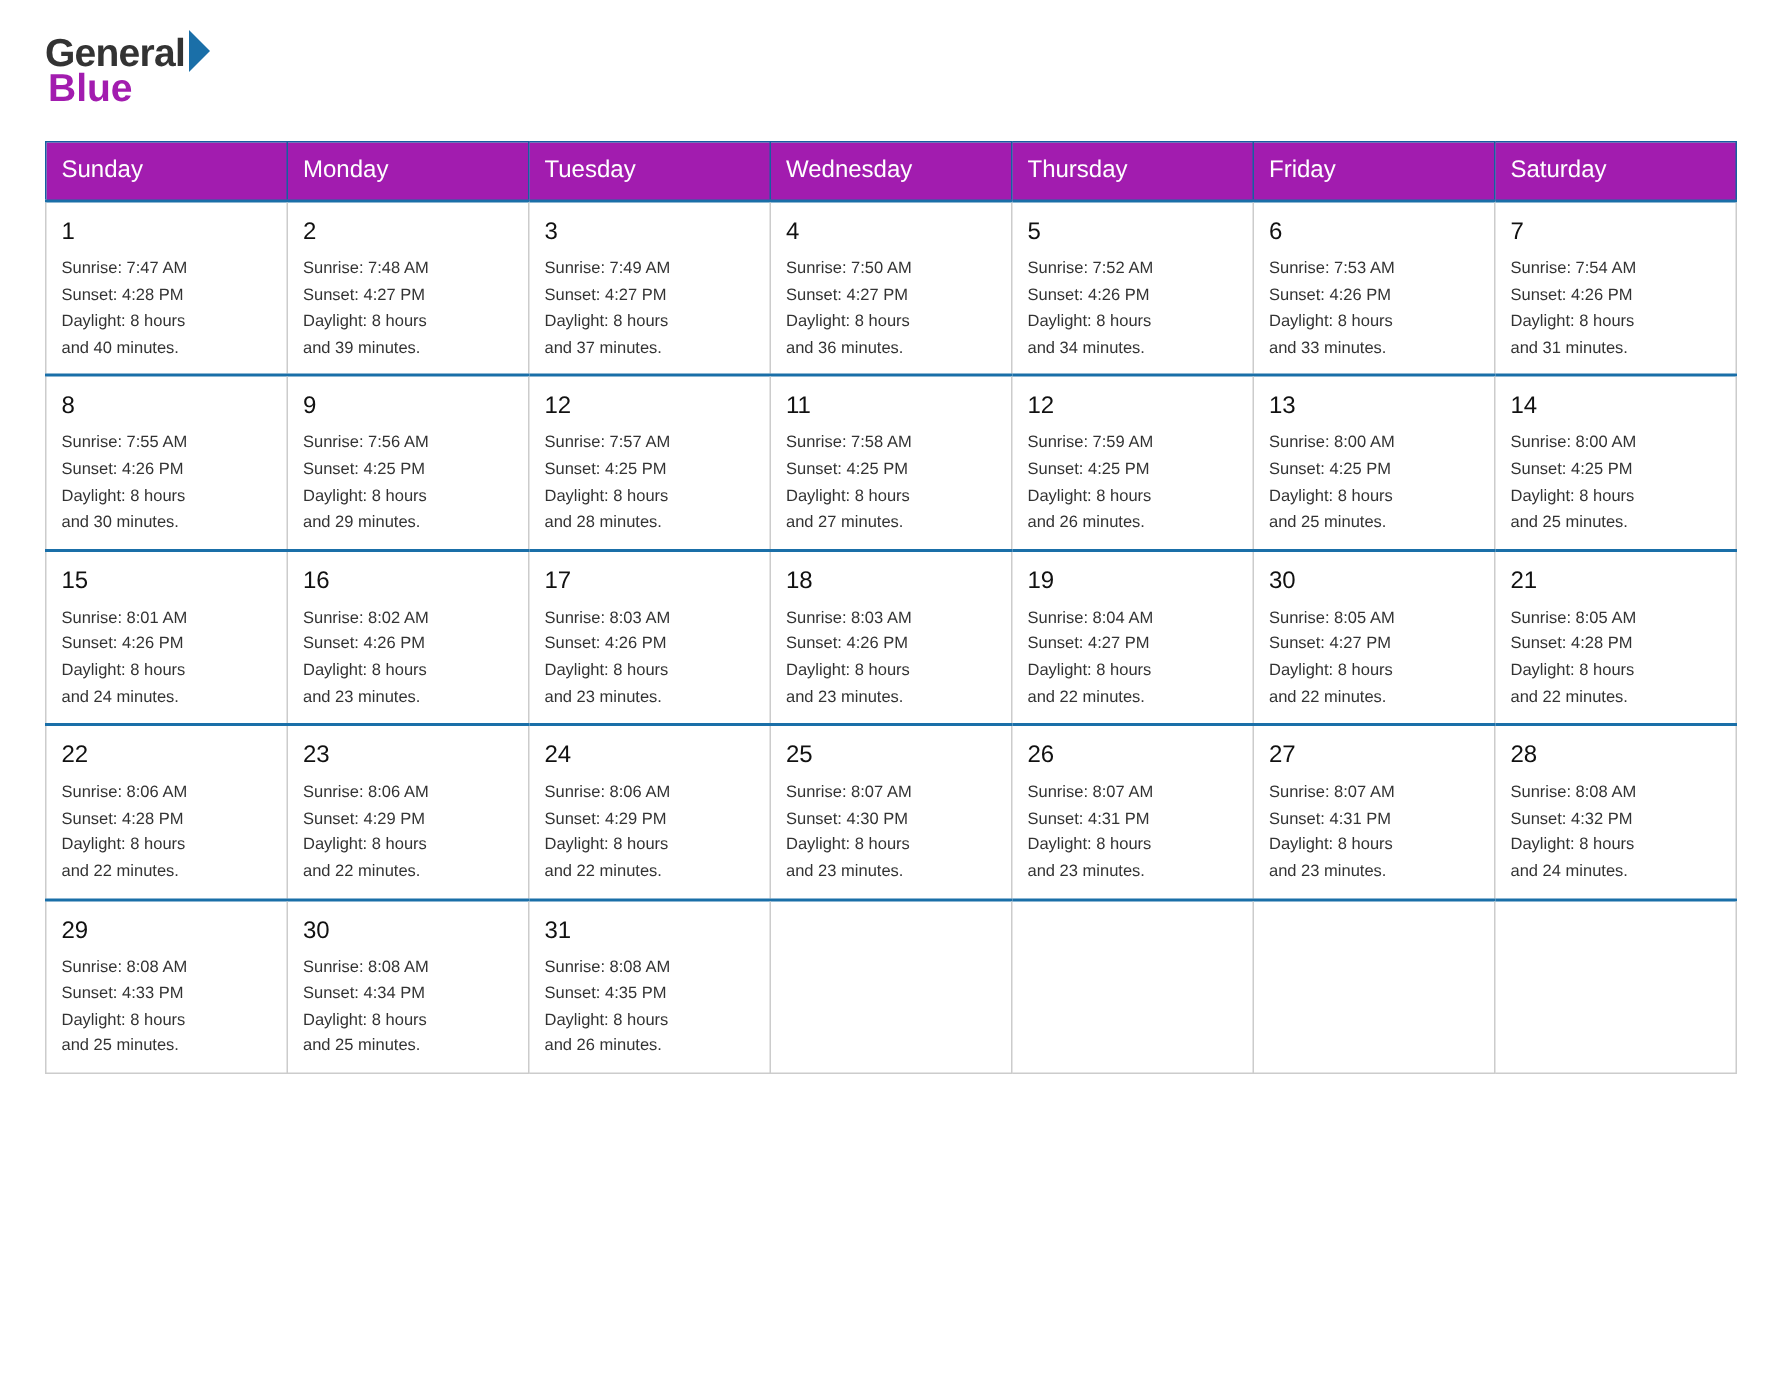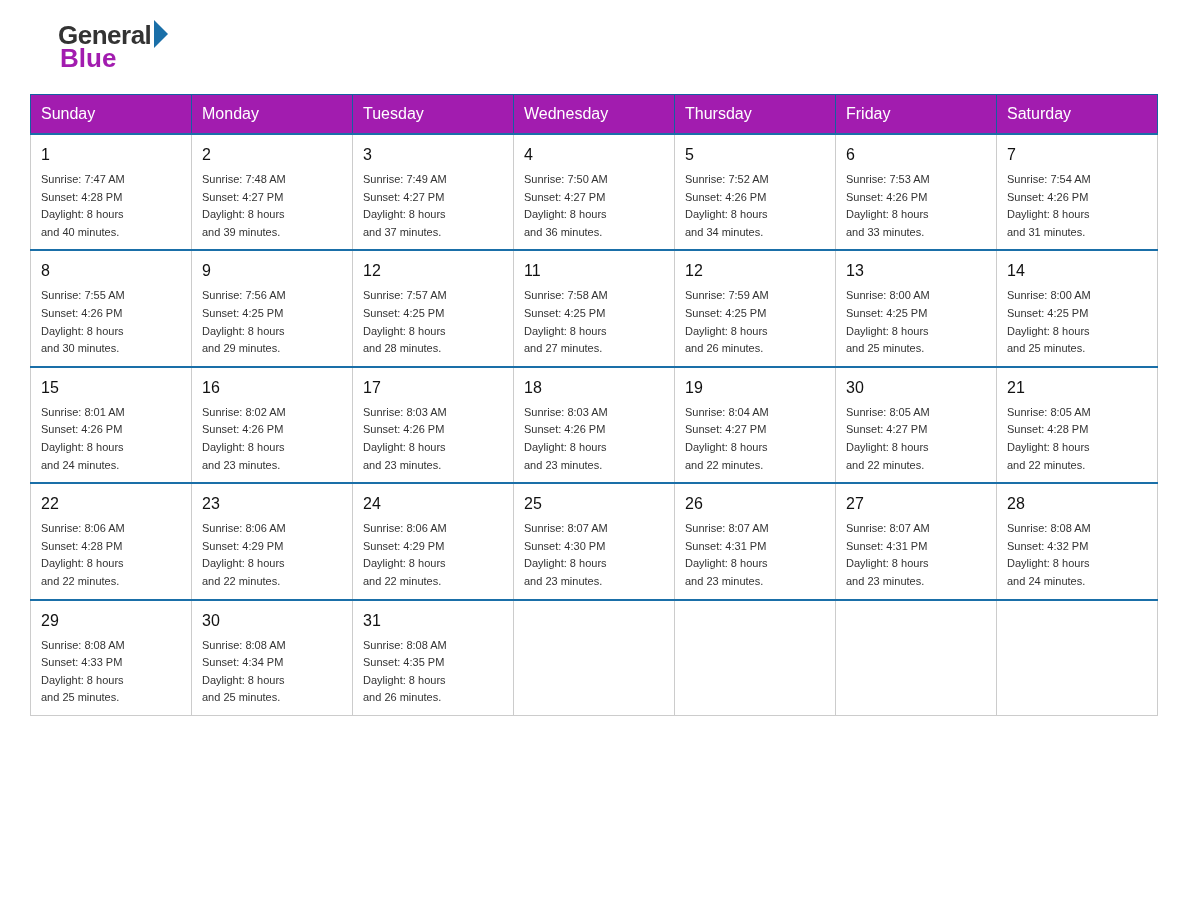--- a/index.html
+++ b/index.html
@@ -8,21 +8,20 @@
       background: #fff;
       padding: 20px 30px;
       width: 1188px;
       min-height: 918px;
     }
     .header {
       display: flex;
       justify-content: space-between;
       align-items: flex-start;
       margin-bottom: 20px;
-      margin-left: 28px;
     }
     .logo {
       display: flex;
       flex-direction: column;
       align-items: flex-start;
     }
     .logo-top {
       display: flex;
       align-items: center;
     }

